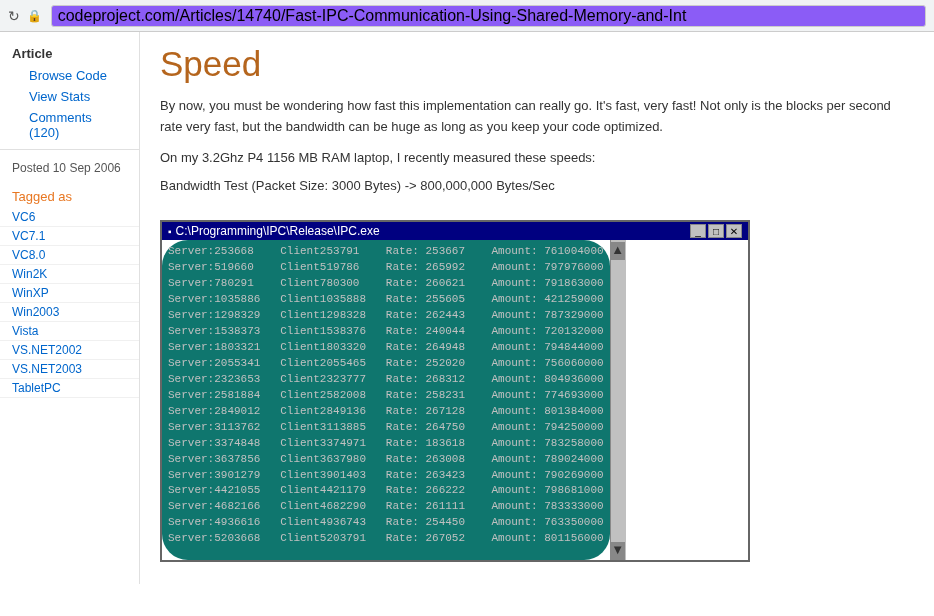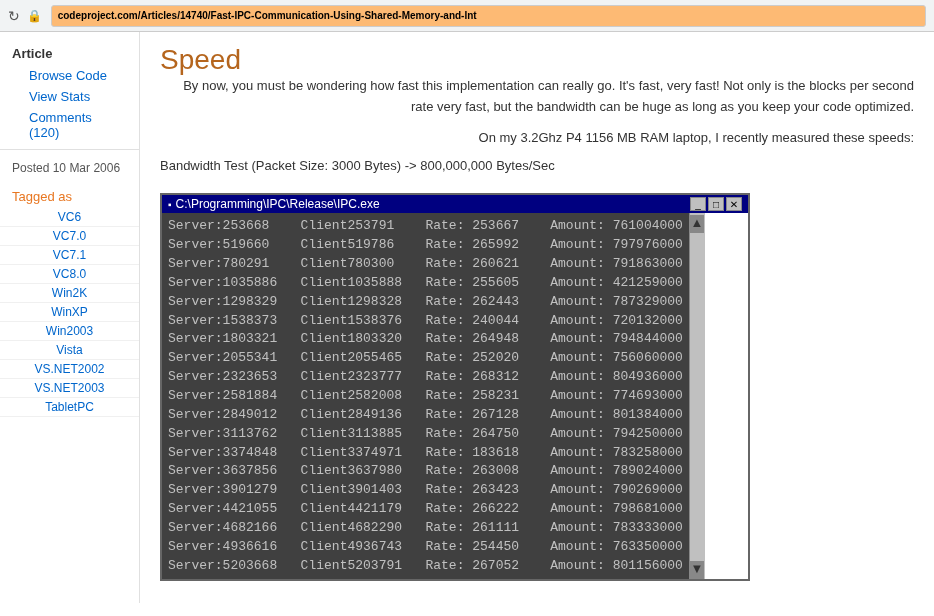--- a/index.html
+++ b/index.html
@@ -6,21 +6,21 @@
     body { font-family: Arial, sans-serif; font-size: 13px; color: #333; background: #fff; display: flex; flex-direction: column; }
 
     .browser-bar {
       display: flex; align-items: center; background: #f1f3f4; border-bottom: 1px solid #ccc;
       padding: 4px 8px; gap: 8px; height: 32px;
     }
     .browser-bar .reload-icon { color: #555; font-size: 14px; cursor: pointer; }
     .browser-bar .lock-icon { color: #555; font-size: 12px; }
     .browser-bar .url-bar {
       flex: 1; height: 22px; border: 1px solid #ccc; border-radius: 3px;
-      padding: 0 6px; font-size: 10px; background: #fdba74; font-weight: bold;
+      padding: 0 6px; font-size: 16px; background: #8b5cf6;
     }
 
     .page-container { display: flex; flex: 1; min-height: 0; }
 
     .sidebar {
       width: 140px; min-width: 140px; border-right: 1px solid #e0e0e0;
       padding: 8px 0; background: #fff;
     }
     .sidebar-section-label {
       font-weight: bold; font-size: 13px; padding: 6px 12px 4px 12px; color: #333;
@@ -28,56 +28,56 @@
     .sidebar-link {
       display: block; padding: 3px 29px; color: #0066cc; text-decoration: none; font-size: 13px; cursor: pointer;
     }
     .sidebar-divider { border: none; border-top: 1px solid #e0e0e0; margin: 6px 0; }
     .sidebar-posted { padding: 4px 12px; font-size: 12px; color: #555; line-height: 1.4; }
     .sidebar-tagged-label {
       font-weight: normal; font-size: 13px; padding: 8px 12px 4px 12px; color: #e87722;
     }
     .sidebar-tag {
       display: block; padding: 2px 12px; color: #0066cc; font-size: 12px; cursor: pointer;
-      border-bottom: 1px solid #f0f0f0; text-decoration: none; text-align: center;
+      border-bottom: 1px solid #f0f0f0; text-decoration: none;
     }
 
     .main-content {
       flex: 1; padding: 12px 20px; overflow-y: auto;
     }
 
     .content-heading {
-      font-size: 28px; color: #b5651d; font-weight: normal; border-bottom: none;
+      font-size: 35px; color: #b5651d; font-weight: normal; margin-bottom: 12px; border-bottom: none;
     }
 
     .content-para {
-      font-size: 13px; line-height: 1.6; margin-bottom: 10px; color: #333; text-align: right;
+      font-size: 13px; line-height: 1.6; margin-bottom: 10px; color: #333;
     }
 
     .bandwidth-line {
-      font-size: 13px; margin-bottom: 20px; color: #333;
+      font-size: 13px; margin-bottom: 27px; color: #333;
     }
 
     .cmd-window {
       border: 2px solid #666; width: 590px; margin-bottom: 10px;
     }
     .cmd-titlebar {
       background: #000080; color: #fff; font-size: 12px; padding: 2px 6px;
       display: flex; align-items: center; justify-content: space-between;
     }
     .cmd-titlebar-left { display: flex; align-items: center; gap: 4px; }
     .cmd-titlebar-icon { font-size: 10px; }
     .cmd-titlebar-controls { display: flex; gap: 2px; }
     .cmd-titlebar-btn {
       background: #c0c0c0; color: #000; font-size: 10px; width: 16px; height: 14px;
       display: flex; align-items: center; justify-content: center; border: 1px solid #888; cursor: pointer;
     }
     .cmd-body {
-      background: #404040; color: #c0c0c0; font-family: 'Courier New', monospace; font-size: 13px;
-      padding: 4px 6px; line-height: 1.45; min-height: 320px; overflow: hidden;
+      background: #0f766e; color: #c0c0c0; font-family: 'Courier New', monospace; font-size: 11px;
+      padding: 4px 6px; line-height: 1.45; min-height: 320px; overflow: hidden; border-radius: 26px;
     }
     .cmd-body .cmd-line { white-space: pre; }
 
     .scrollbar-track {
       width: 16px; background: #c0c0c0; border-left: 1px solid #888;
       display: flex; flex-direction: column; align-items: center;
     }
   </style>
 </head>
 <body>
@@ -89,25 +89,24 @@
 </div>
 
 <div class="page-container">
 
   <div class="sidebar">
     <div class="sidebar-section-label">Article</div>
     <a class="sidebar-link">Browse Code</a>
     <a class="sidebar-link">View Stats</a>
     <a class="sidebar-link">Comments (120)</a>
     <hr class="sidebar-divider">
-    <div class="sidebar-posted">Posted 10 Mar 2006</div>
+    <div class="sidebar-posted">Posted 10 Sep 2006</div>
     <div class="sidebar-tagged-label">Tagged as</div>
     <div id="tags-container">
         <a class="sidebar-tag">VC6</a>
-        <a class="sidebar-tag">VC7.0</a>
         <a class="sidebar-tag">VC7.1</a>
         <a class="sidebar-tag">VC8.0</a>
         <a class="sidebar-tag">Win2K</a>
         <a class="sidebar-tag">WinXP</a>
         <a class="sidebar-tag">Win2003</a>
         <a class="sidebar-tag">Vista</a>
         <a class="sidebar-tag">VS.NET2002</a>
         <a class="sidebar-tag">VS.NET2003</a>
         <a class="sidebar-tag">TabletPC</a>
       </div>

